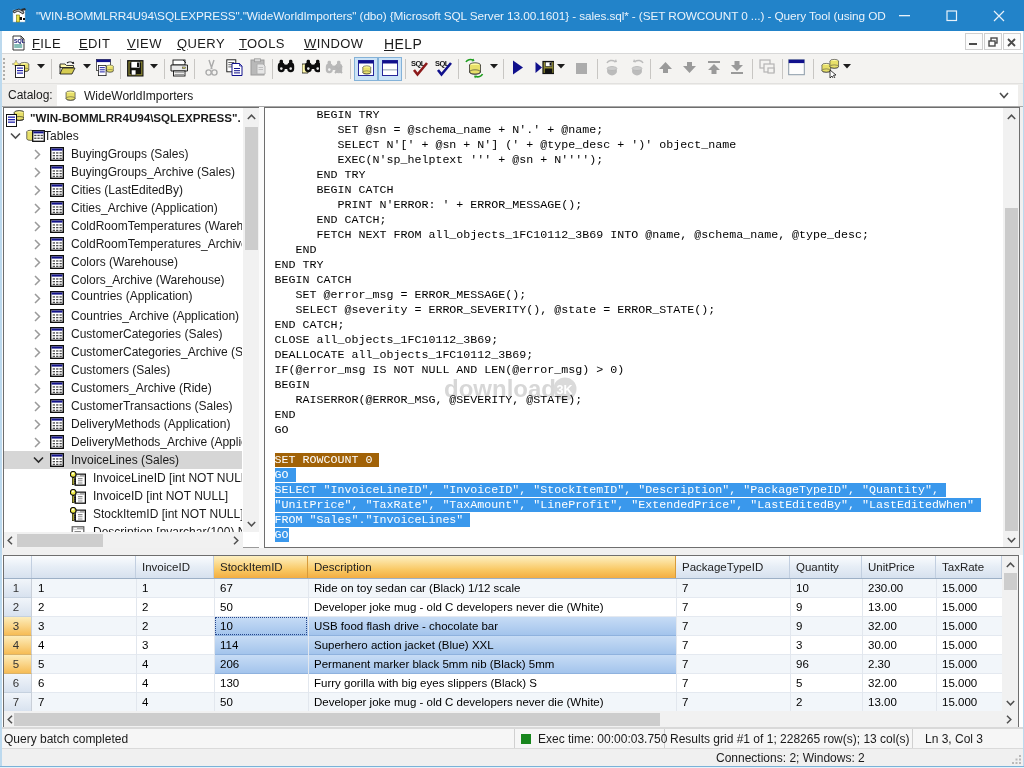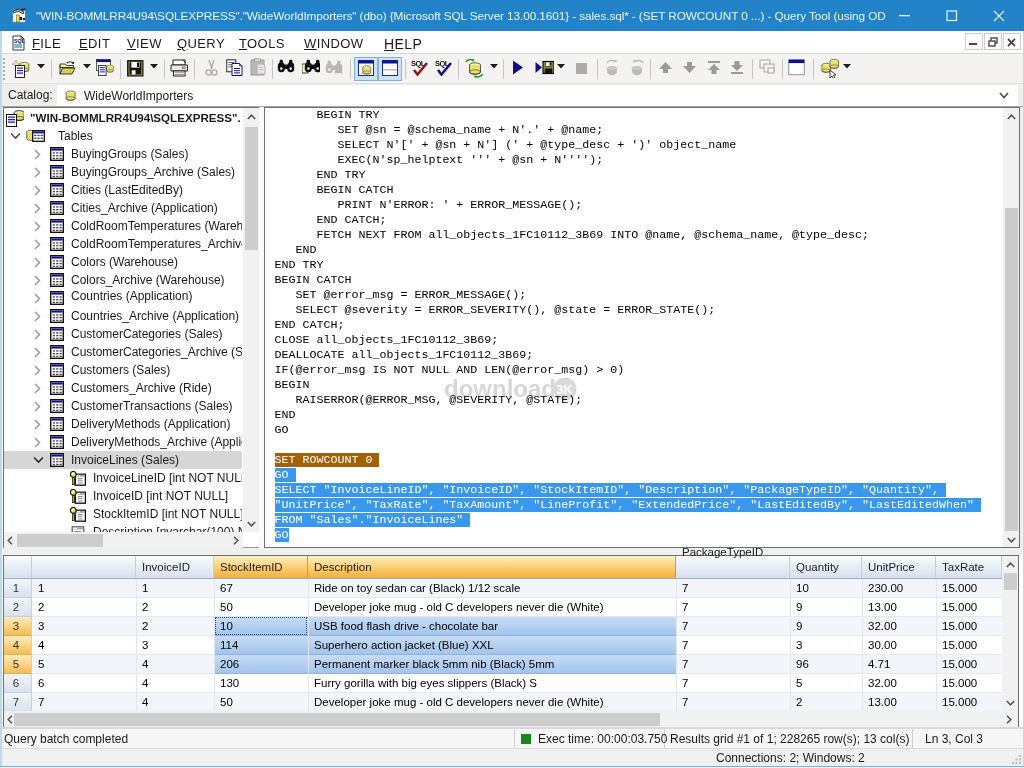--- a/index.html
+++ b/index.html
@@ -341,21 +341,21 @@
       <rect x="0.7" y="0.7" width="11.6" height="10.6" fill="#FFF" stroke="#0d0d0d" stroke-width="1.3"></rect>
       <rect x="1.4" y="1.4" width="10.2" height="2" fill="#14148C"></rect>
       <rect x="2.2" y="4.8" width="2.3" height="1.3" fill="#4a4a4a"></rect>
       <rect x="5.4" y="4.8" width="2.3" height="1.3" fill="#4a4a4a"></rect>
       <rect x="8.6" y="4.8" width="2.3" height="1.3" fill="#4a4a4a"></rect>
       <rect x="2.2" y="7.6" width="2.3" height="1.3" fill="#4a4a4a"></rect>
       <rect x="5.4" y="7.6" width="2.3" height="1.3" fill="#4a4a4a"></rect>
       <rect x="8.6" y="7.6" width="2.3" height="1.3" fill="#4a4a4a"></rect>
     </g>
   </svg>
-<div class="treerow" style="left:58px;top:129px;width:192px;overflow:hidden;">Tables</div>
+<div class="treerow" style="left:44px;top:129px;width:192px;overflow:hidden;">Tables</div>
 <svg class="abs" style="left:34px;top:149px" width="7" height="11" viewBox="0 0 7 11">
     <path d="M1 1 L5.5 5.5 L1 10" stroke="#9a9a9a" stroke-width="1.5" fill="none"></path>
   </svg>
 <svg class="abs" style="left:50px;top:147px" width="15" height="14" viewBox="0 0 15 14">
     <rect x="0.7" y="0.7" width="12.6" height="12.6" fill="#FFF" stroke="#0d0d0d" stroke-width="1.4"></rect>
     <rect x="1.5" y="1.5" width="11" height="2.1" fill="#14148C"></rect>
     <rect x="2.7" y="5.3" width="2.3" height="1.3" fill="#4a4a4a"></rect>
     <rect x="6.1" y="5.3" width="2.3" height="1.3" fill="#4a4a4a"></rect>
     <rect x="9.5" y="5.3" width="2.3" height="1.3" fill="#4a4a4a"></rect>
     <rect x="2.7" y="8" width="2.3" height="1.3" fill="#4a4a4a"></rect>
@@ -764,21 +764,21 @@
 <div class="abs hdrblue" style="left:4px;top:556px;width:28px;height:23px;"></div>
 <div class="abs hdrblue" style="left:32px;top:556px;width:104px;height:23px;"></div>
 <div class="abs" style="left:38px;top:561px;font-size:11.5px;color:#222;margin-top:31px;">InvoiceLineID</div>
 <div class="abs hdrblue" style="left:136px;top:556px;width:78px;height:23px;"></div>
 <div class="abs" style="left:142px;top:561px;font-size:11.5px;color:#222;">InvoiceID</div>
 <div class="abs hdrorange" style="left:214px;top:556px;width:94px;height:23px;"></div>
 <div class="abs" style="left:220px;top:561px;font-size:11.5px;color:#222;">StockItemID</div>
 <div class="abs hdrorange" style="left:308px;top:556px;width:368px;height:23px;"></div>
 <div class="abs" style="left:314px;top:561px;font-size:11.5px;color:#222;">Description</div>
 <div class="abs hdrblue" style="left:676px;top:556px;width:114px;height:23px;"></div>
-<div class="abs" style="left:682px;top:546px;font-size:11.5px;color:#222;">PackageTypeID</div>
+<div class="abs" style="left:682px;top:561px;font-size:11.5px;color:#222;">PackageTypeID</div>
 <div class="abs hdrblue" style="left:790px;top:556px;width:72px;height:23px;"></div>
 <div class="abs" style="left:796px;top:561px;font-size:11.5px;color:#222;">Quantity</div>
 <div class="abs hdrblue" style="left:862px;top:556px;width:74px;height:23px;"></div>
 <div class="abs" style="left:868px;top:561px;font-size:11.5px;color:#222;">UnitPrice</div>
 <div class="abs hdrblue" style="left:936px;top:556px;width:66px;height:23px;"></div>
 <div class="abs" style="left:942px;top:561px;font-size:11.5px;color:#222;">TaxRate</div>
 <div class="abs" style="left:4px;top:578px;width:998px;height:1px;background:#9DB0C6;"></div>
 <div class="abs" style="left:32px;top:579px;width:970px;height:19px;background:#F2F6FA;border-bottom:1px solid #E4E9F0;"></div>
 <div class="abs" style="left:4px;top:579px;width:28px;height:19px;background:linear-gradient(#F1F5FA,#D8E2EF);border-right:1px solid #C9CFD8;border-bottom:1px solid #C5D1DF;"></div>
 <div class="abs" style="left:4px;top:582px;width:24px;text-align:center;font-size:11.5px;color:#333;">1</div>
@@ -872,21 +872,21 @@
 <div class="abs" style="left:790px;top:655px;width:1px;height:19px;background:#E2E7EE;"></div>
 <div class="abs" style="left:862px;top:655px;width:1px;height:19px;background:#E2E7EE;"></div>
 <div class="abs" style="left:936px;top:655px;width:1px;height:19px;background:#E2E7EE;"></div>
 <div class="abs" style="left:1002px;top:655px;width:1px;height:19px;background:#E2E7EE;"></div>
 <div class="cell" style="left:38px;top:658px;width:96px;">5</div>
 <div class="cell" style="left:142px;top:658px;width:70px;">4</div>
 <div class="cell" style="left:220px;top:658px;width:86px;">206</div>
 <div class="cell" style="left:314px;top:658px;width:360px;">Permanent marker black 5mm nib (Black) 5mm</div>
 <div class="cell" style="left:682px;top:658px;width:106px;">7</div>
 <div class="cell" style="left:796px;top:658px;width:64px;">96</div>
-<div class="cell" style="left:868px;top:658px;width:66px;">4.71</div>
+<div class="cell" style="left:868px;top:658px;width:66px;">2.30</div>
 <div class="cell" style="left:942px;top:658px;width:58px;">15.000</div>
 <div class="abs" style="left:32px;top:674px;width:970px;height:19px;background:#FFFFFF;border-bottom:1px solid #E4E9F0;"></div>
 <div class="abs" style="left:4px;top:674px;width:28px;height:19px;background:linear-gradient(#F1F5FA,#D8E2EF);border-right:1px solid #C9CFD8;border-bottom:1px solid #C5D1DF;"></div>
 <div class="abs" style="left:4px;top:677px;width:24px;text-align:center;font-size:11.5px;color:#333;">6</div>
 <div class="abs" style="left:136px;top:674px;width:1px;height:19px;background:#E2E7EE;"></div>
 <div class="abs" style="left:214px;top:674px;width:1px;height:19px;background:#E2E7EE;"></div>
 <div class="abs" style="left:308px;top:674px;width:1px;height:19px;background:#E2E7EE;"></div>
 <div class="abs" style="left:676px;top:674px;width:1px;height:19px;background:#E2E7EE;"></div>
 <div class="abs" style="left:790px;top:674px;width:1px;height:19px;background:#E2E7EE;"></div>
 <div class="abs" style="left:862px;top:674px;width:1px;height:19px;background:#E2E7EE;"></div>

